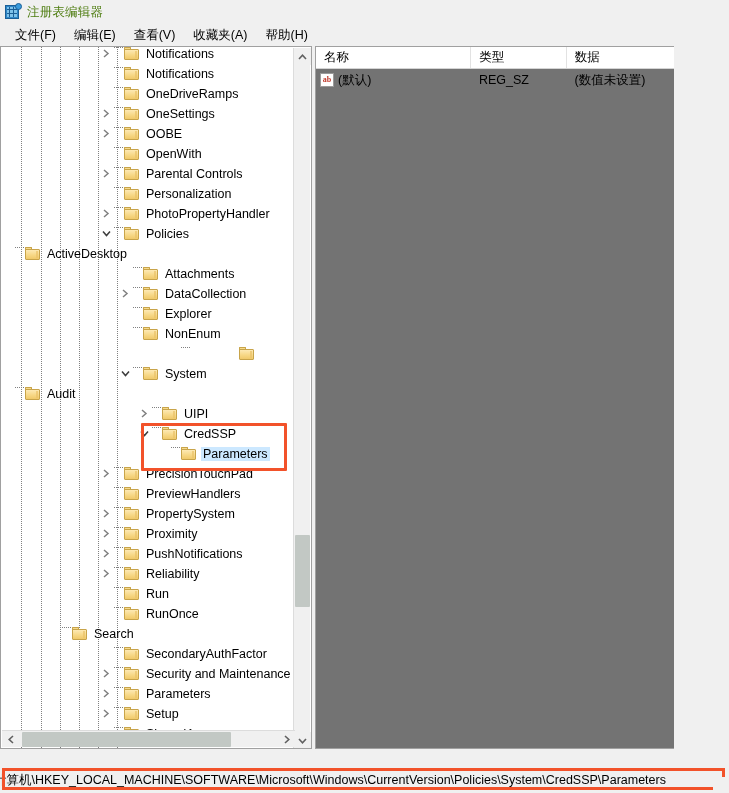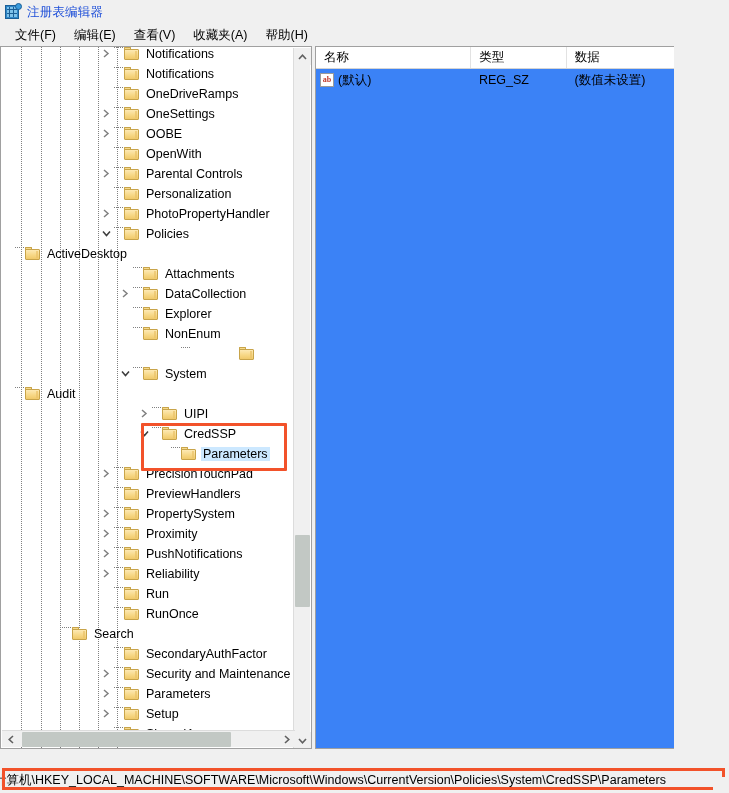--- a/index.html
+++ b/index.html
@@ -32,21 +32,21 @@
     content:"";position:absolute;left:1px;top:1px;right:1px;bottom:1px;
     background:
       linear-gradient(to right,transparent 0 2px,#1b5f96 2px 3px,transparent 3px 6px,#1b5f96 6px 7px,transparent 7px),
       linear-gradient(to bottom,transparent 0 2px,#1b5f96 2px 3px,transparent 3px 6px,#1b5f96 6px 7px,transparent 7px),
       #7ec2ea;
   }
   .app-icon .gear{
     position:absolute;right:-1px;top:-1px;width:7px;height:7px;border-radius:50%;
     background:#3a9bdc;border:1px solid #1b5f96;box-sizing:border-box;
   }
-  .title-text{font-size:12.5px;color:#1d4ed8;letter-spacing:.2px;}
+  .title-text{font-size:12.5px;color:#4d7c0f;letter-spacing:.2px;}
 
   
   .menubar{
     position:absolute;left:0;top:24px;width:729px;height:22px;
     background:#f0f0f0;display:flex;align-items:center;padding-left:6px;box-sizing:border-box;
   }
   .menu-item{
     font-size:12.5px;color:#000;padding:2px 9px;cursor:default;white-space:nowrap;
   }
 
@@ -146,21 +146,21 @@
   }
 
   
   .splitter{
     position:absolute;left:312px;top:0;width:3px;height:703px;background:#f0f0f0;
   }
 
   
   .list-panel{
     position:absolute;left:315px;top:0;width:359px;height:703px;
-    background:#3b82f6;border:1px solid #a0a0a0;border-right:none;box-sizing:border-box;
+    background:#737373;border:1px solid #a0a0a0;border-right:none;box-sizing:border-box;
   }
   .list-header{
     position:absolute;left:0;top:0;right:0;height:22px;
     background:#fff;border-bottom:1px solid #d4d4d4;box-sizing:border-box;
     display:flex;
   }
   .col-head{
     height:21px;display:flex;align-items:center;padding-left:8px;
     font-size:12.5px;color:#000;box-sizing:border-box;
     border-right:1px solid #e2e2e2;background:#fff;

